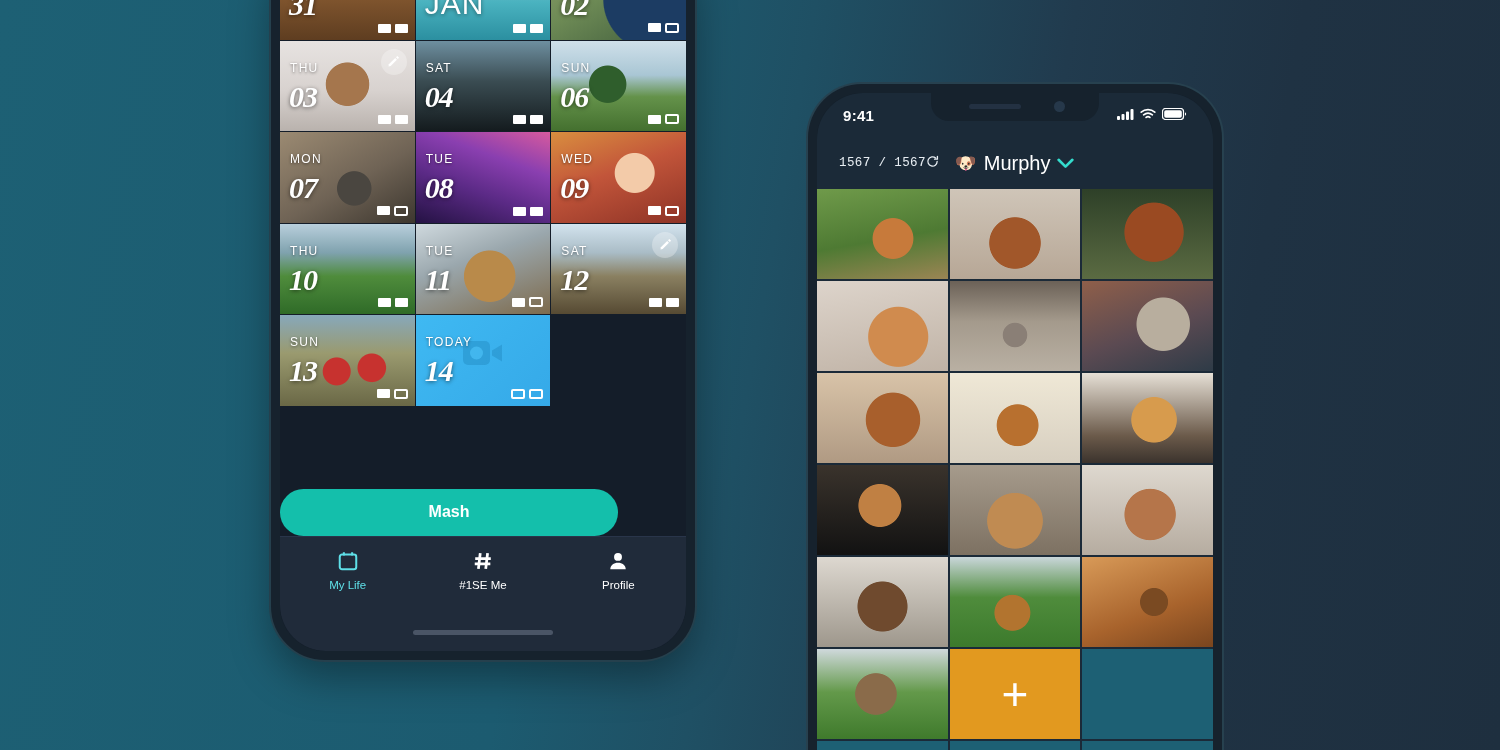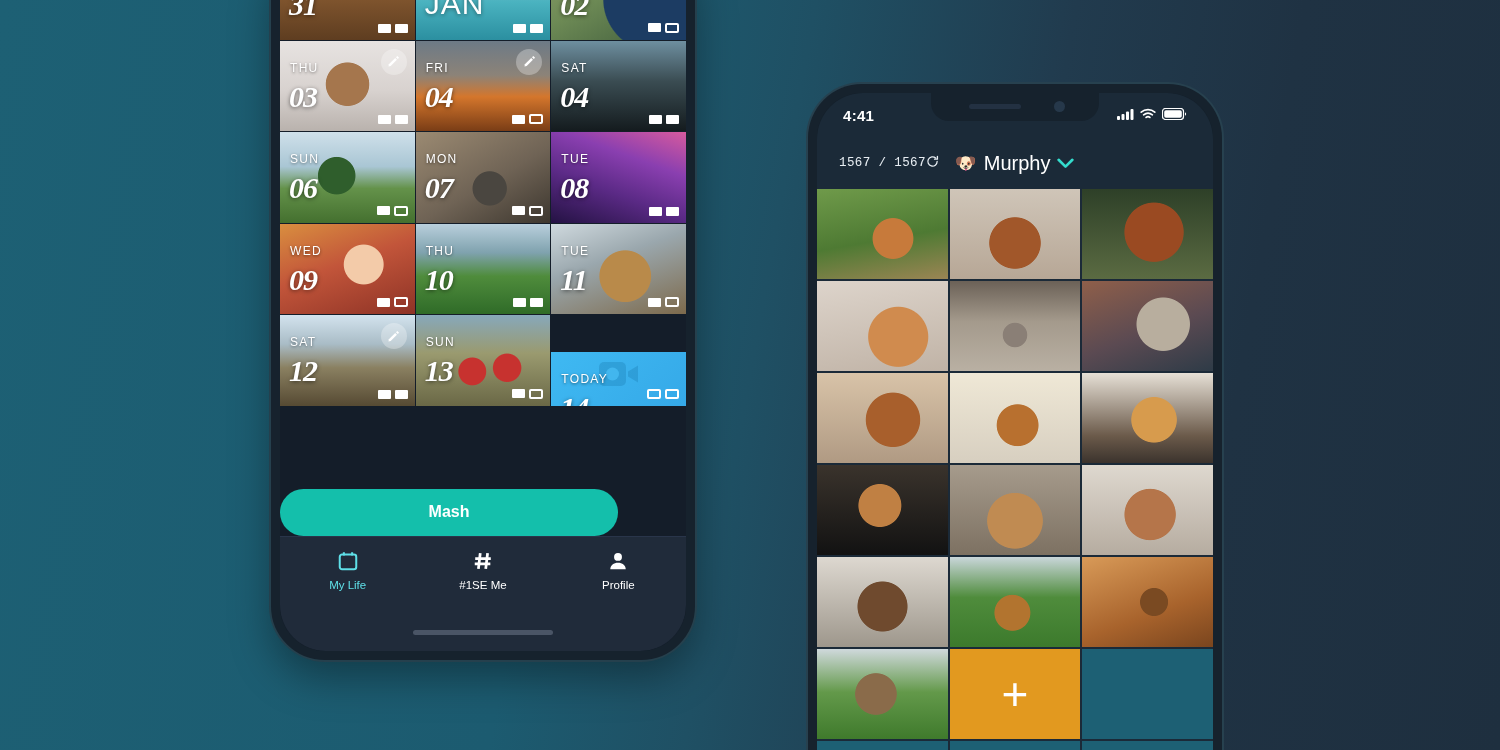--- a/index.html
+++ b/index.html
@@ -71,21 +71,20 @@
   .pencil {
     position: absolute; right: 8px; top: 8px;
     width: 26px; height: 26px; border-radius: 50%;
     background: rgba(255,255,255,.30);
     display: flex; align-items: center; justify-content: center;
   }
   .pencil svg { width: 13px; height: 13px; }
 
   .today-cell {
     background: linear-gradient(135deg, #3fb9f2 0%, #35a9e8 100%);
-    margin-top: 37px;
   }
   .today-cell .camicon {
     position: absolute; left: 50%; top: 44%;
     transform: translate(-50%,-50%);
     opacity: .35;
   }
 
   
   .ph-31 { background:
       radial-gradient(circle at 38% 34%, #f0c49a 0 9%, transparent 10%),
@@ -284,34 +283,20 @@
             <svg viewBox="0 0 24 24" fill="#fff">
               <path d="M3.5 17.2 15.1 5.6l3.3 3.3L6.8 20.5l-4 .7z"></path>
               <path d="M16.6 4.1 19 1.7l3.3 3.3-2.4 2.4z"></path>
             </svg>
           </span>
           <span class="badges">
             <span class="bdg-fill"></span>
             <span class="bdg-fill"></span>
           </span>
         </div>
-        <div class="cell ph-04">
-          <span class="dow">FRI</span>
-          <span class="dnum">04</span>
-          <span class="pencil">
-            <svg viewBox="0 0 24 24" fill="#fff">
-              <path d="M3.5 17.2 15.1 5.6l3.3 3.3L6.8 20.5l-4 .7z"></path>
-              <path d="M16.6 4.1 19 1.7l3.3 3.3-2.4 2.4z"></path>
-            </svg>
-          </span>
-          <span class="badges">
-            <span class="bdg-fill"></span>
-            <span class="bdg-out"></span>
-          </span>
-        </div>
         <div class="cell ph-05">
           <span class="dow">SAT</span>
           <span class="dnum">04</span>
           <span class="badges">
             <span class="bdg-fill"></span>
             <span class="bdg-fill"></span>
           </span>
         </div>
         <div class="cell ph-06">
           <span class="dow">SUN</span>
@@ -447,21 +432,21 @@
 
 <div id="right-phone">
   <div id="right-screen">
 
     <div id="notch">
       <span class="speaker"></span>
       <span class="cam"></span>
     </div>
 
     <div id="status-bar">
-      <span id="clock">4:41</span>
+      <span id="clock">9:41</span>
       <span id="status-right">
         <span>
           <svg width="17" height="12" viewBox="0 0 17 12" fill="#fff">
             <rect x="0" y="8" width="3" height="4" rx="1"></rect>
             <rect x="4.5" y="6" width="3" height="6" rx="1"></rect>
             <rect x="9" y="3.5" width="3" height="8.5" rx="1"></rect>
             <rect x="13.5" y="1" width="3" height="11" rx="1"></rect>
           </svg>
         </span>
         <span>

